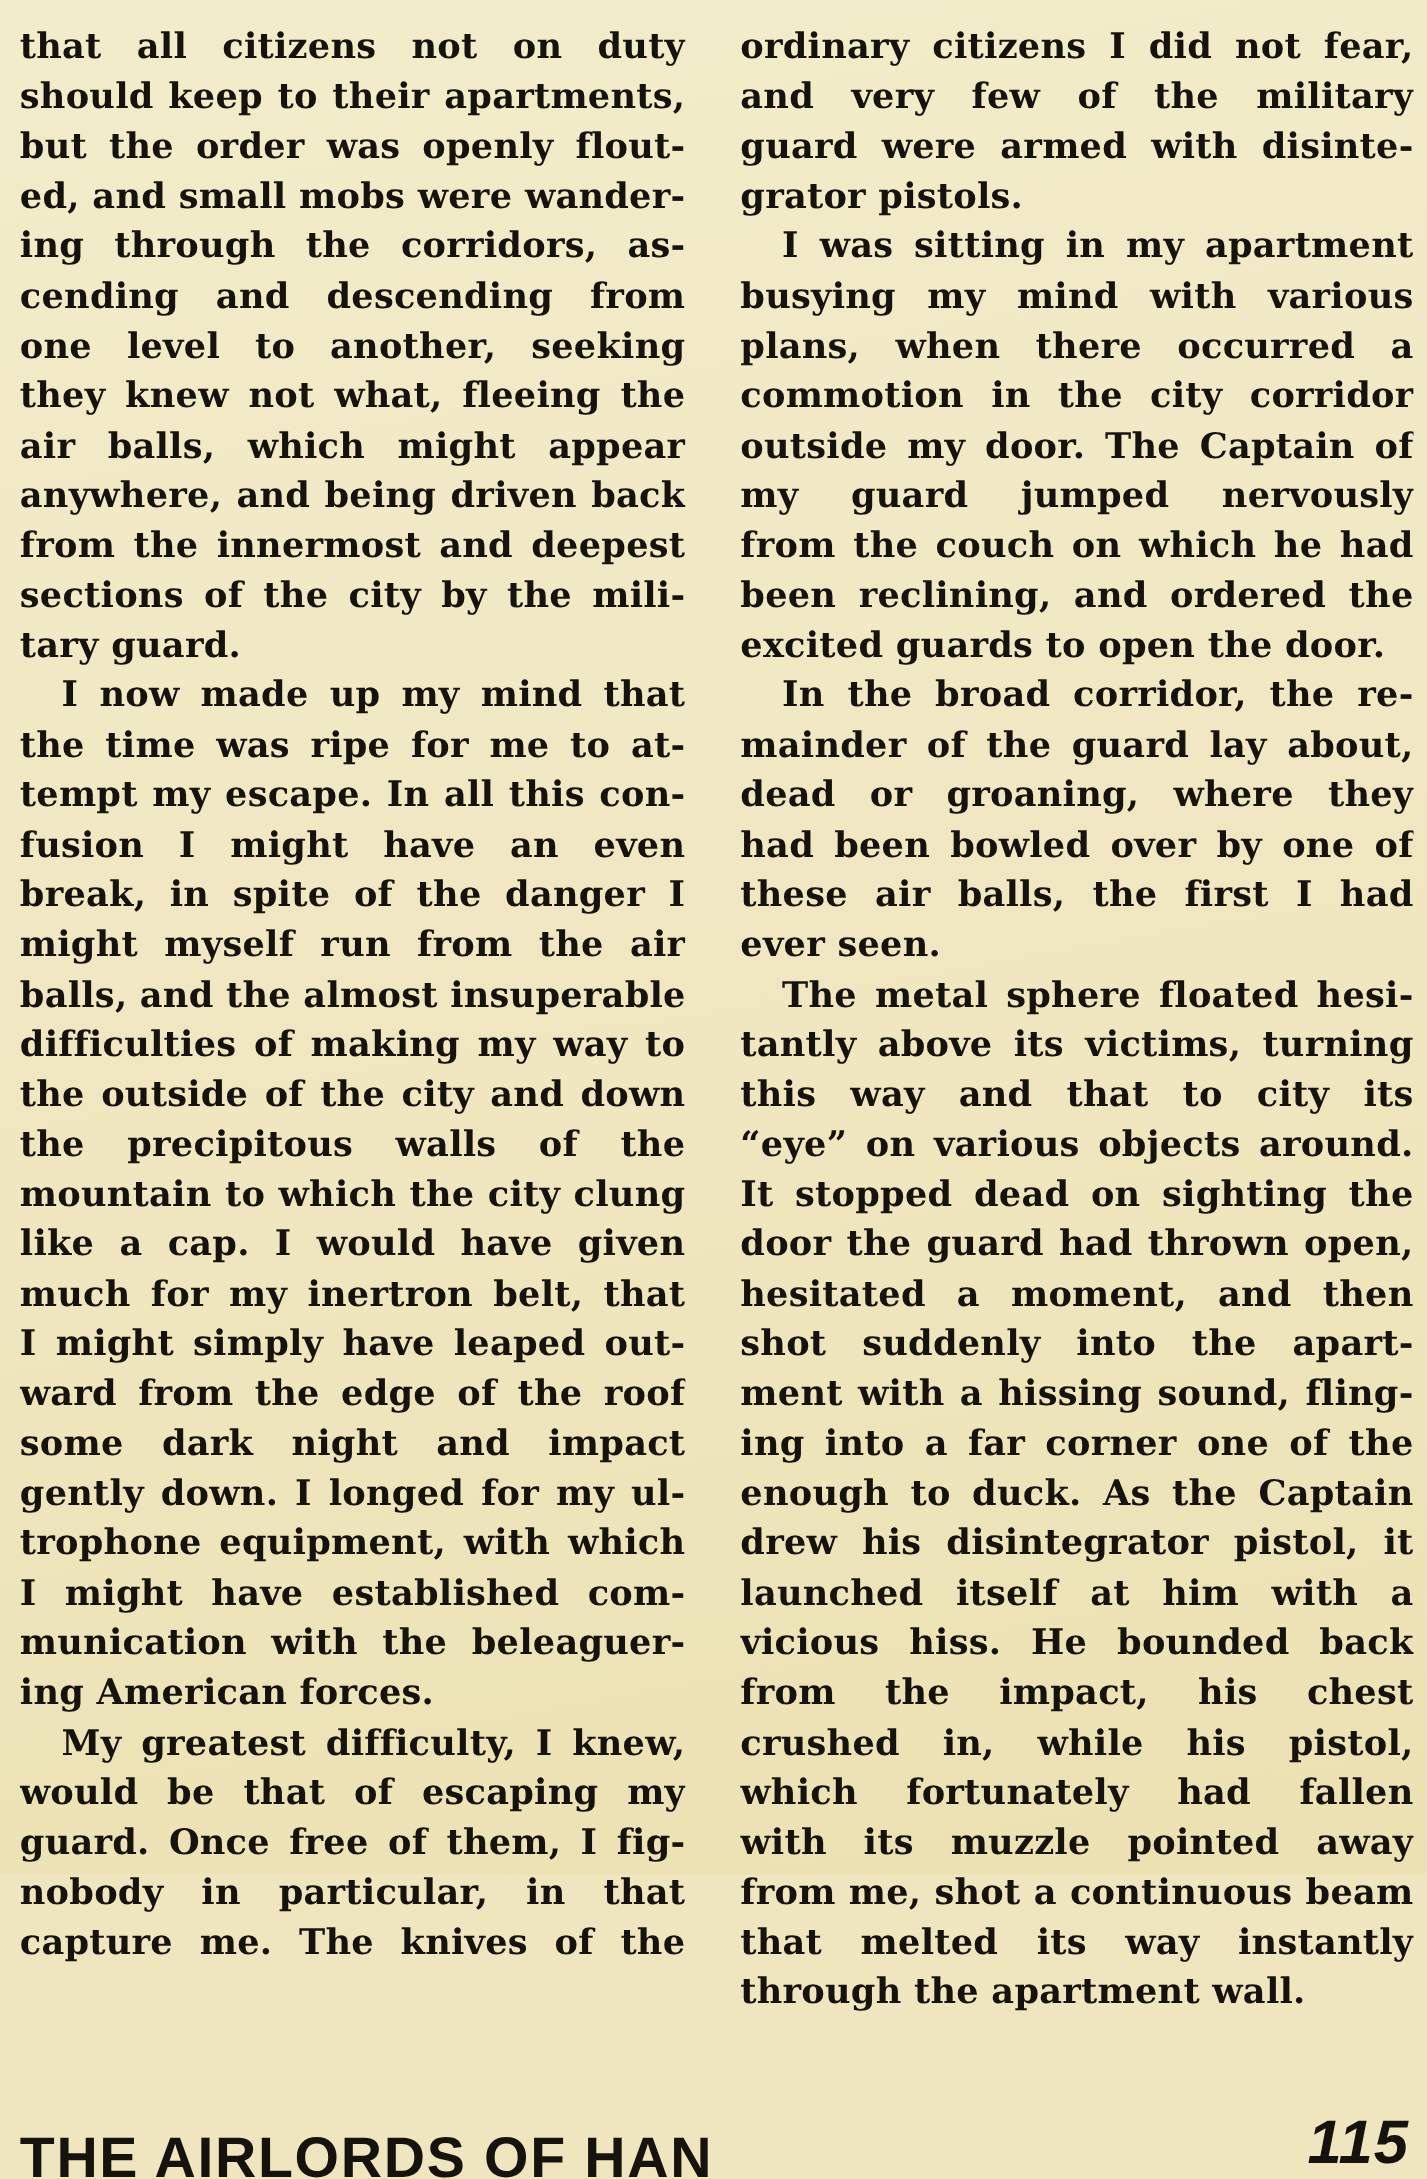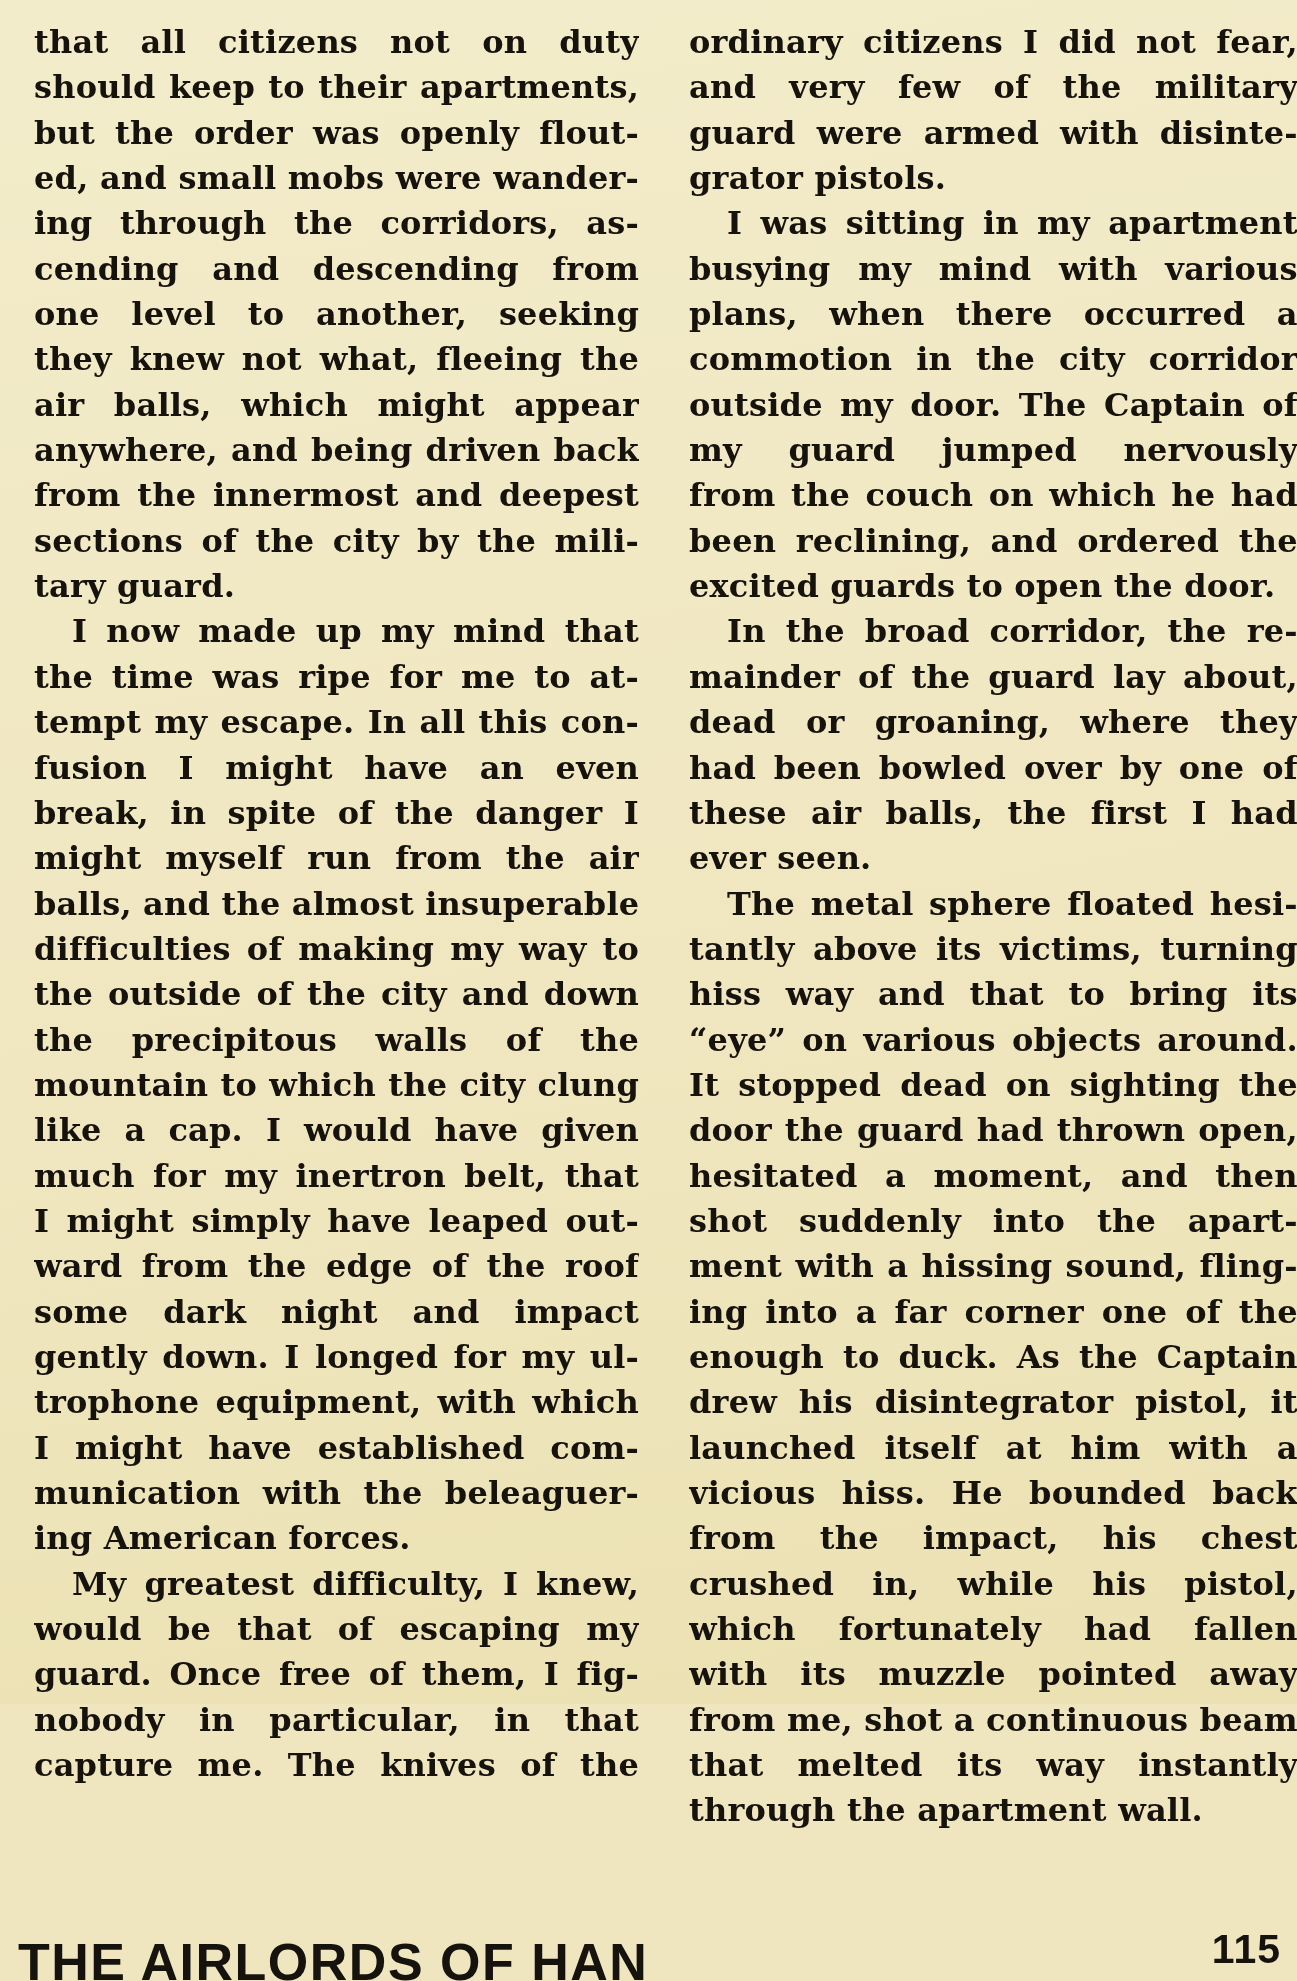--- a/index.html
+++ b/index.html
@@ -10,21 +10,21 @@
     width: 1297px;
     height: 1981px;
     background: #efe6bf;
     overflow: hidden;
   }
   .page {
     position: relative;
     width: 1297px;
     height: 1704px;
     box-sizing: border-box;
-    padding: 20px 12px 0 34px;
+    padding: 20px 12px 0 18px;
     background: linear-gradient(170deg, #f3ecca 0%, #f0e7c1 55%, #ebe1b2 100%);
     font-family: "DejaVu Serif", "Liberation Serif", serif;
     color: #16120d;
   }
   .columns {
     display: flex;
     gap: 50px;
   }
   .col {
     width: 605px;
@@ -60,23 +60,24 @@
     font-family: "Liberation Sans", sans-serif;
     font-weight: 700;
     color: #16120d;
   }
   .running-title {
     font-size: 52px;
     letter-spacing: 1.5px;
     margin-top: 20px;
   }
   .page-number {
-    font-size: 41px;
-    margin-top: 14px;
+    font-size: 56px;
+    margin-top: 2px;
     letter-spacing: 1px;
+    font-style: italic;
   }
 </style>
 </head>
 <body>
 
 <div class="page">
   <div class="columns">
     <div class="col left">
         <div class="line">that all citizens not on duty</div>
         <div class="line">should keep to their apartments,</div>
@@ -133,21 +134,21 @@
         <div class="line">been reclining, and ordered the</div>
         <div class="line endline">excited guards to open the door.</div>
         <div class="line indent">In the broad corridor, the re-</div>
         <div class="line">mainder of the guard lay about,</div>
         <div class="line">dead or groaning, where they</div>
         <div class="line">had been bowled over by one of</div>
         <div class="line">these air balls, the first I had</div>
         <div class="line endline">ever seen.</div>
         <div class="line indent">The metal sphere floated hesi-</div>
         <div class="line">tantly above its victims, turning</div>
-        <div class="line">hiss way and that to bring its</div>
+        <div class="line">this way and that to city its</div>
         <div class="line">“eye” on various objects around.</div>
         <div class="line">It stopped dead on sighting the</div>
         <div class="line">door the guard had thrown open,</div>
         <div class="line">hesitated a moment, and then</div>
         <div class="line">shot suddenly into the apart-</div>
         <div class="line">ment with a hissing sound, fling-</div>
         <div class="line">ing into a far corner one of the</div>
         <div class="line">enough to duck. As the Captain</div>
         <div class="line">drew his disintegrator pistol, it</div>
         <div class="line">launched itself at him with a</div>

